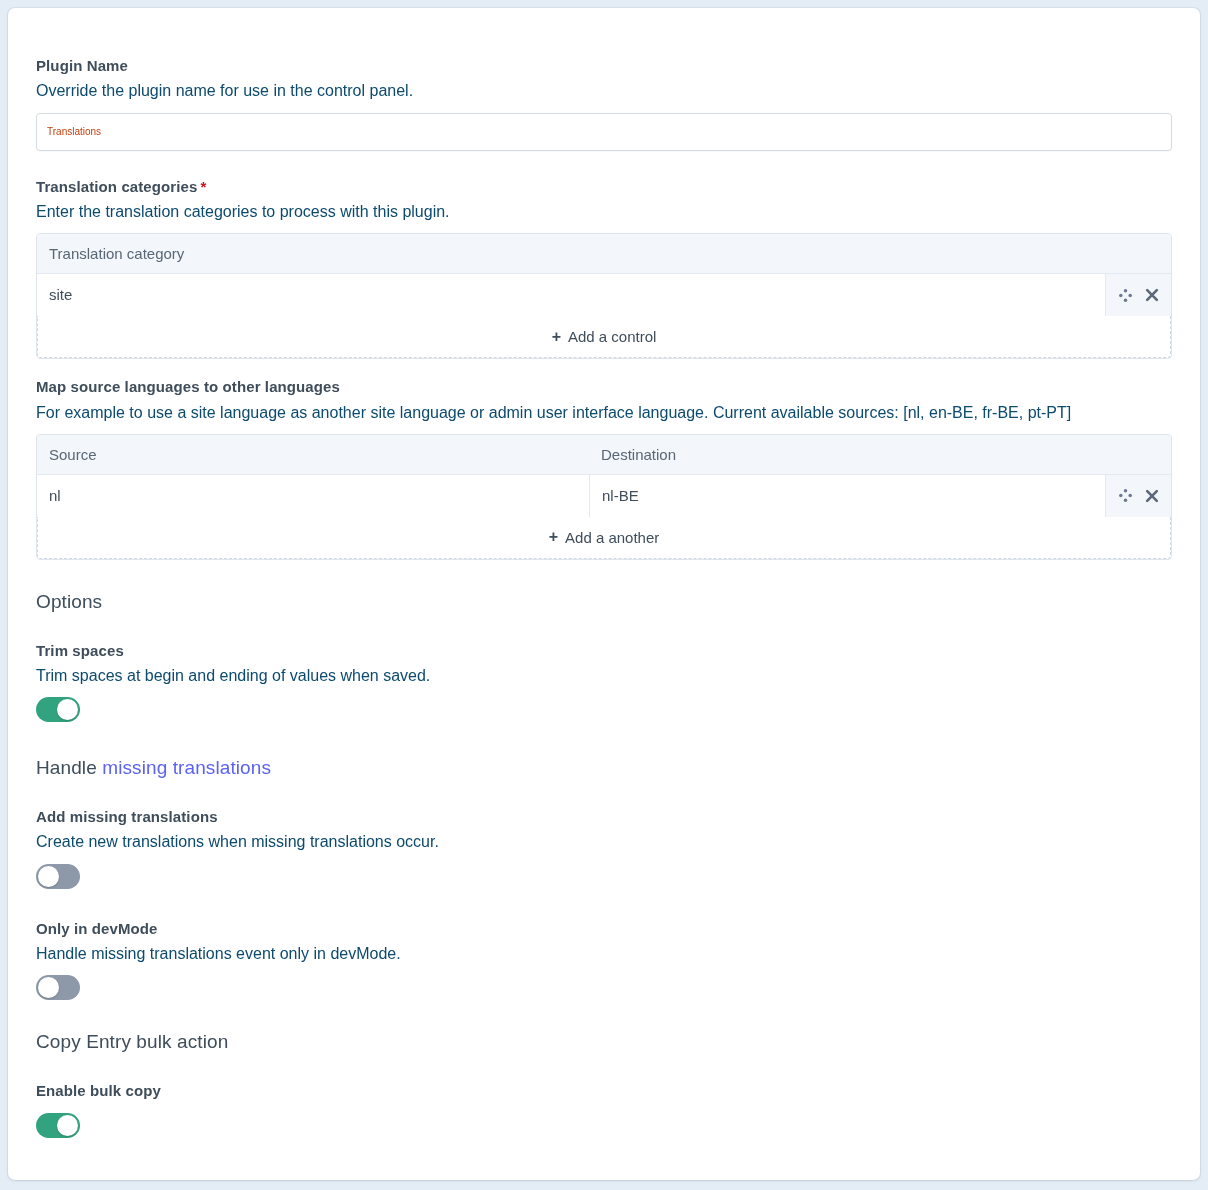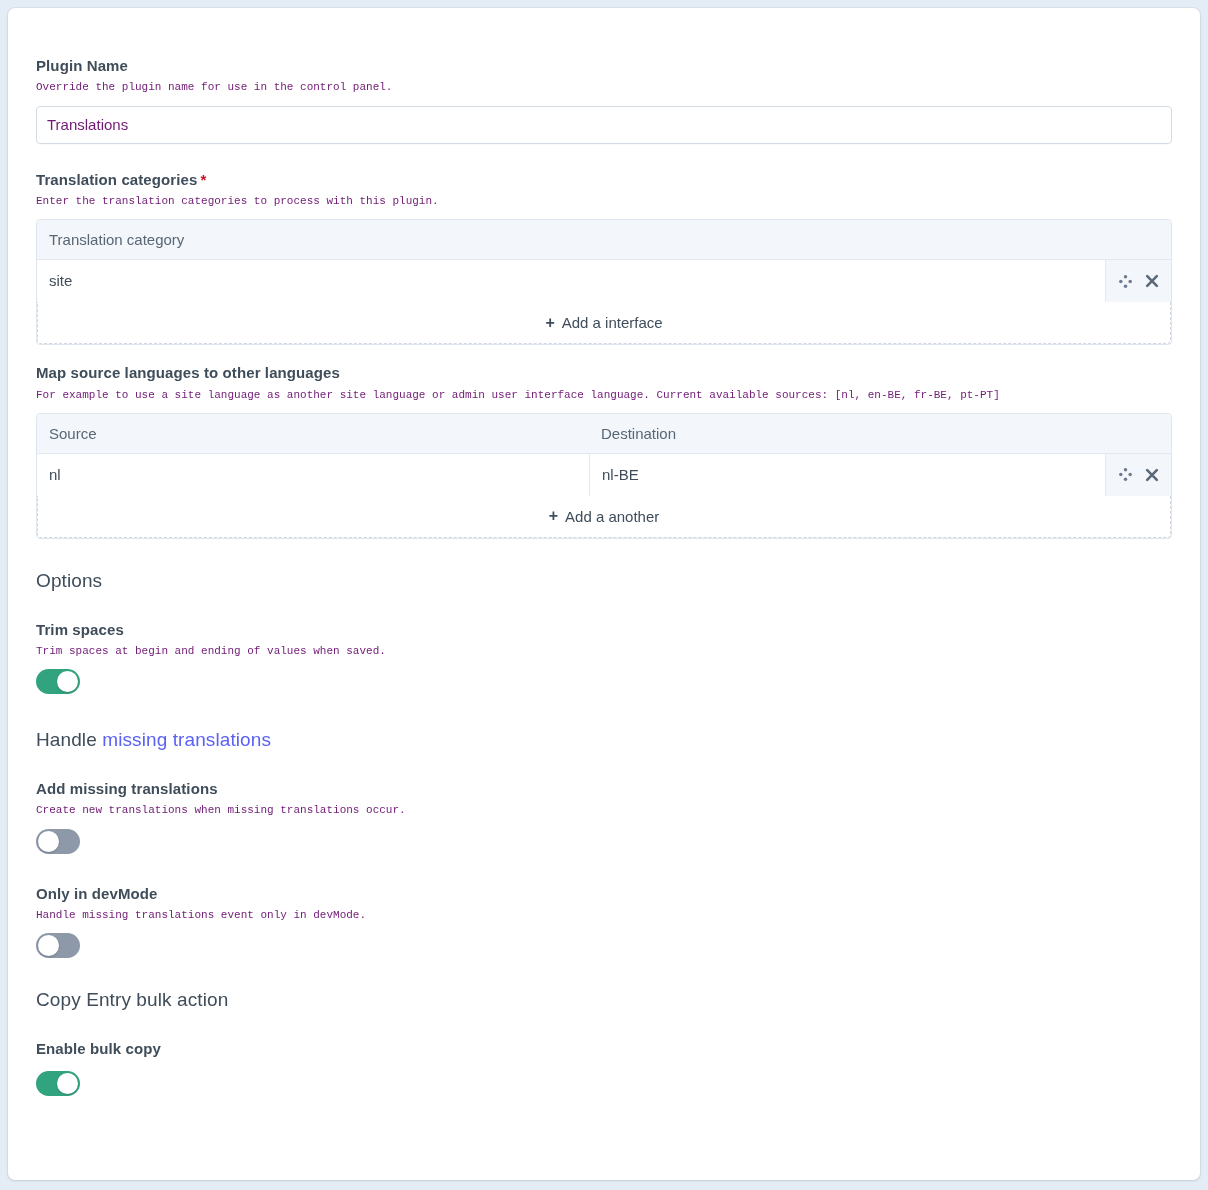--- a/index.html
+++ b/index.html
@@ -41,36 +41,35 @@
     margin: 0 0 4px 0;
     letter-spacing: 0.1px;
   }
   .req-star {
     color: #cf1124;
     font-weight: bold;
     font-size: 15px;
     margin-left: 3px;
   }
   .field-instructions {
-    font-size: 11px;
-    color: #701a75;
+    font-size: 16px;
+    color: #0c4a6e;
     line-height: 1.4;
     margin: 0 0 10px 0;
-    font-family: Liberation Mono, monospace;
   }
 
   
   .text-input {
     display: block;
     width: 100%;
     height: 36px;
     padding: 18px 10px;
     font-family: "Liberation Sans", sans-serif;
-    font-size: 15px;
-    color: #701a75;
+    font-size: 10px;
+    color: #c2410c;
     background: #ffffff;
     border: 1px solid #d5dbe3;
     border-radius: 4px;
     outline: none;
     box-shadow: 0 1px 1px rgba(63,77,90,0.035);
   }
 
   
   .edit-table {
     width: 100%;
@@ -248,21 +247,21 @@
             </span>
             <span class="icon-btn">
               <svg width="14" height="14" viewBox="0 0 14 14" aria-hidden="true">
                 <path d="M2.2 2.2 L11.8 11.8 M11.8 2.2 L2.2 11.8" stroke="#5a6877" stroke-width="2.6" stroke-linecap="round"></path>
               </svg>
             </span>
           </div>
         </div>
         <div class="add-row">
           <span class="plus">+</span>
-          <span>Add a interface</span>
+          <span>Add a control</span>
         </div>
       </div>
     </div>
 
     <div class="sp-18"></div>
 
     <div class="field">
       <div class="field-heading">Map source languages to other languages</div>
       <div class="field-instructions">For example to use a site language as another site language or admin user interface language. Current available sources: [nl, en-BE, fr-BE, pt-PT]</div>
 

